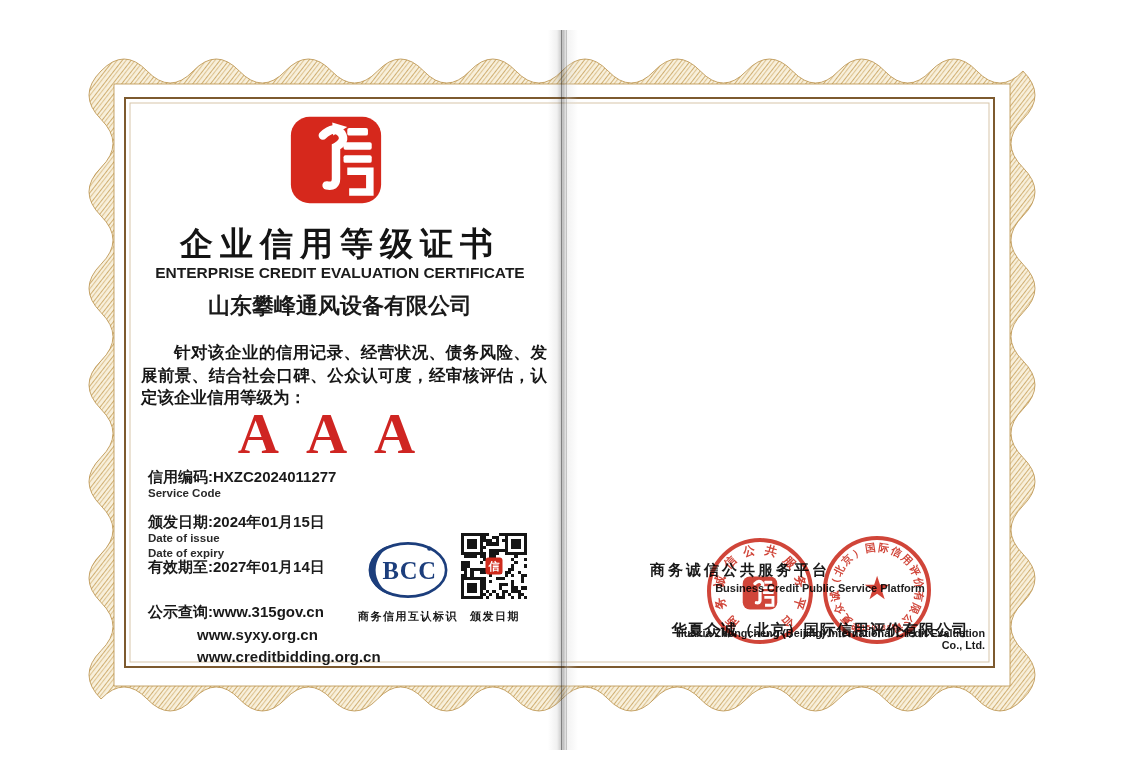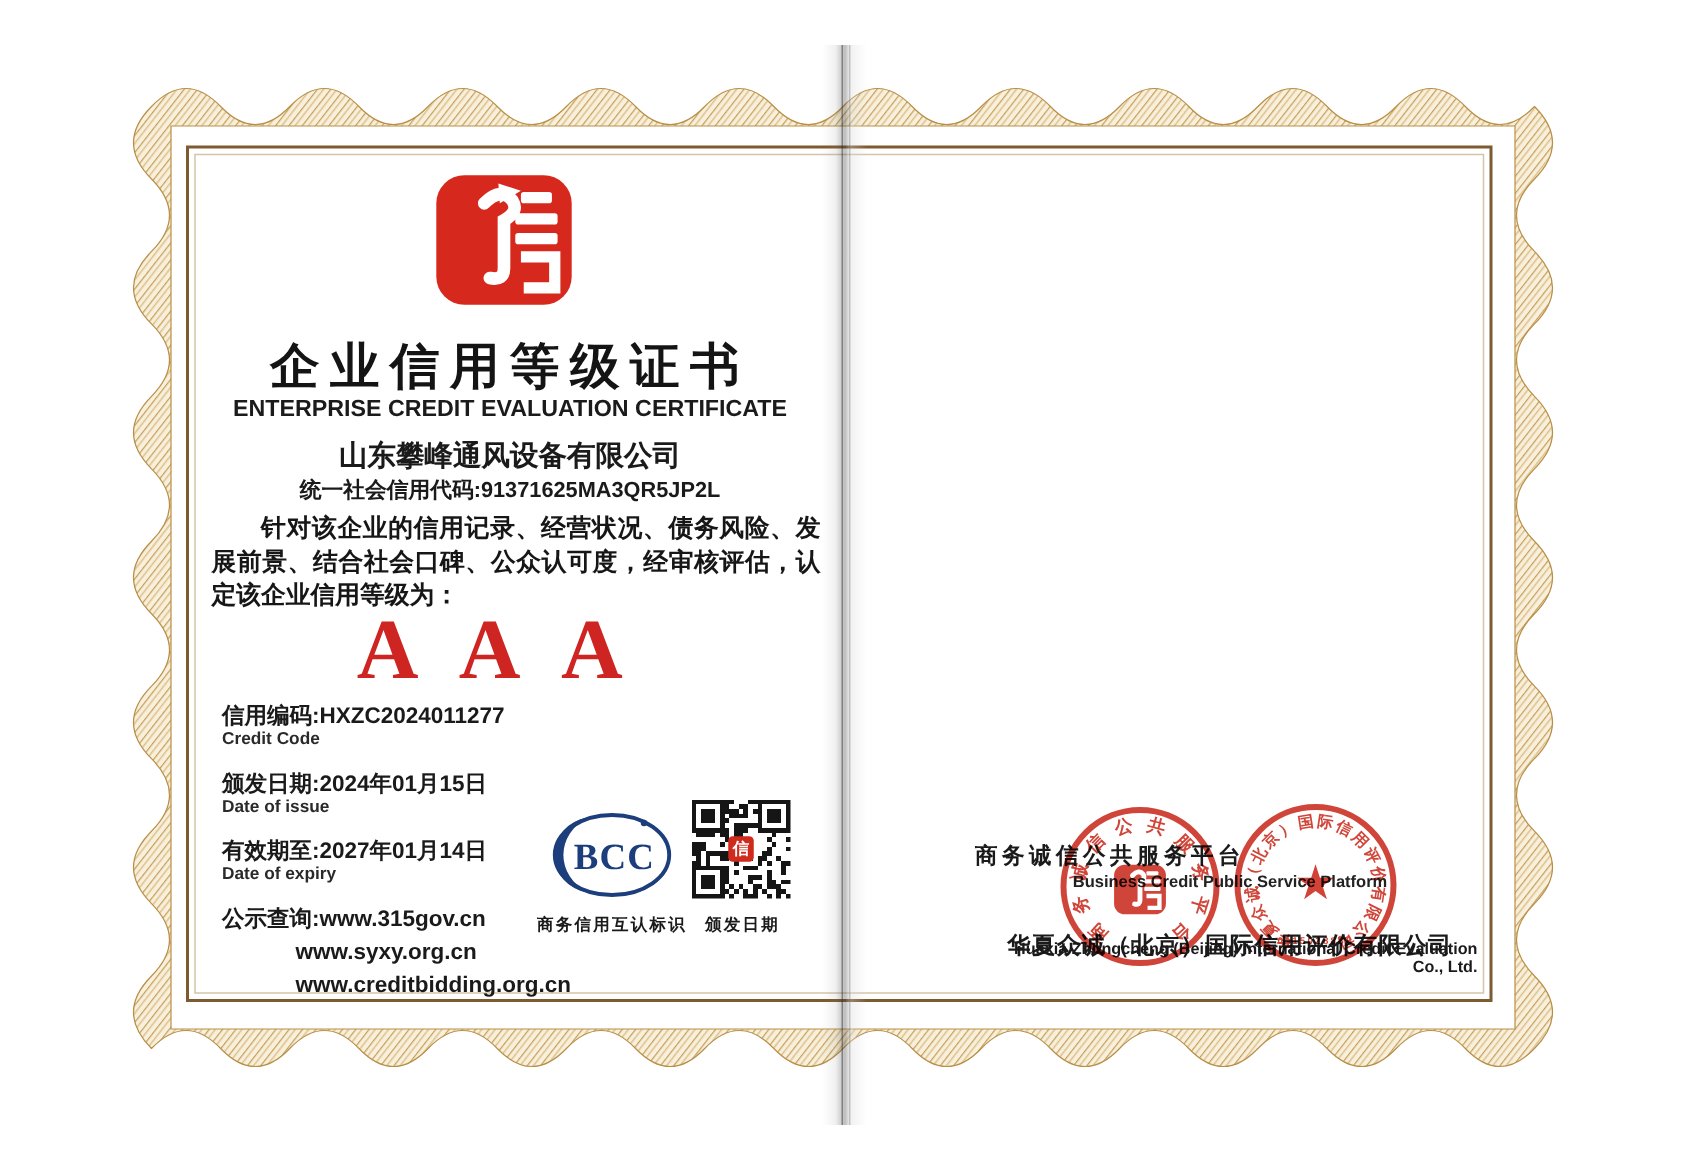--- a/index.html
+++ b/index.html
@@ -5,21 +5,21 @@
   html,body{margin:0;padding:0;background:#ffffff;}
   .stage{position:relative;width:1123px;height:779px;background:#ffffff;overflow:hidden;
          font-family:"Liberation Sans","DejaVu Sans",sans-serif;color:#1a1a1a;}
   .abs{position:absolute;}
   svg{display:block;}
 
   
   .title-cn{left:125px;top:222px;width:430px;text-align:center;font-size:33px;font-weight:700;
             letter-spacing:7px;color:#141414;}
   .title-en{left:125px;top:264px;width:430px;text-align:center;font-size:15.5px;font-weight:700;color:#1b1b1b;}
-  .company{left:125px;top:291px;width:430px;text-align:center;font-size:19px;font-weight:700;}
+  .company{left:125px;top:291px;width:430px;text-align:center;font-size:22px;font-weight:700;}
   .uscc{left:125px;top:317px;width:430px;text-align:center;font-size:14.5px;font-weight:600;}
   .statement{left:141px;top:341px;width:406px;font-size:16.5px;font-weight:700;line-height:1.37;
              text-align:justify;text-indent:2em;color:#161616;}
   .rating{left:125px;top:401px;width:430px;text-align:center;font-family:"Liberation Serif","DejaVu Serif",serif;
           font-size:57px;font-weight:700;letter-spacing:27px;margin-right:-27px;}
   .fld-cn{font-size:15px;font-weight:700;}
   .fld-en{font-size:11.5px;font-weight:600;color:#2a2a2a;}
   .url-line{font-size:15px;font-weight:700;}
   .bcc-caption,.qr-caption{font-size:11px;font-weight:700;letter-spacing:1.5px;text-align:center;}
 
@@ -76,32 +76,31 @@
       <polygon points="46,10 62,15 47,24" fill="#fff"></polygon>
       <rect x="62" y="16" width="22" height="8" rx="2" fill="#fff"></rect>
       <rect x="58" y="31" width="30" height="8" rx="2" fill="#fff"></rect>
       <rect x="58" y="45" width="30" height="8" rx="2" fill="#fff"></rect>
       <path d="M62,62 L86,62 L86,84 L64,84" stroke="#fff" stroke-width="8" fill="none"></path>
     </svg>
 
     <div class="abs title-cn">企业信用等级证书</div>
     <div class="abs title-en">ENTERPRISE CREDIT EVALUATION CERTIFICATE</div>
     <div class="abs company">山东攀峰通风设备有限公司</div>
-    <div class="abs uscc">统一社会信用代码:91371625MA3QR5JP2L</div>
     <div class="abs statement">针对该企业的信用记录、经营状况、债务风险、发展前景、结合社会口碑、公众认可度，经审核评估，认定该企业信用等级为：</div>
     <div class="abs rating" style="color:#cf2522;">AAA</div>
 
     <div class="abs fld-cn" style="left:148px;top:468px;">信用编码:HXZC2024011277</div>
-    <div class="abs fld-en" style="left:148px;top:487px;">Credit Code</div>
+    <div class="abs fld-en" style="left:148px;top:487px;">Service Code</div>
 
     <div class="abs fld-cn" style="left:148px;top:513px;">颁发日期:2024年01月15日</div>
     <div class="abs fld-en" style="left:148px;top:532px;">Date of issue</div>
 
     <div class="abs fld-cn" style="left:148px;top:558px;">有效期至:2027年01月14日</div>
-    <div class="abs fld-en" style="left:148px;top:577px;">Date of expiry</div>
+    <div class="abs fld-en" style="left:148px;top:547px;">Date of expiry</div>
 
     <div class="abs url-line" style="left:148px;top:603px;">
       <span>公示查询:</span><span>www.315gov.cn</span>
     </div>
     <div class="abs url-line" style="left:197px;top:626px;">www.syxy.org.cn</div>
     <div class="abs url-line" style="left:197px;top:648px;">www.creditbidding.org.cn</div>
 
     <svg class="abs" style="left:367px;top:540px;" width="82" height="60" viewBox="0 0 100 72">
       <ellipse cx="50" cy="36" rx="46.5" ry="32.5" fill="none" stroke="#1c3e7c" stroke-width="3.2"></ellipse>
       <path d="M30,5.5 A33,31 0 0 0 30,66.5 A45,37 0 0 1 30,5.5 Z" fill="#1c3e7c"></path>

